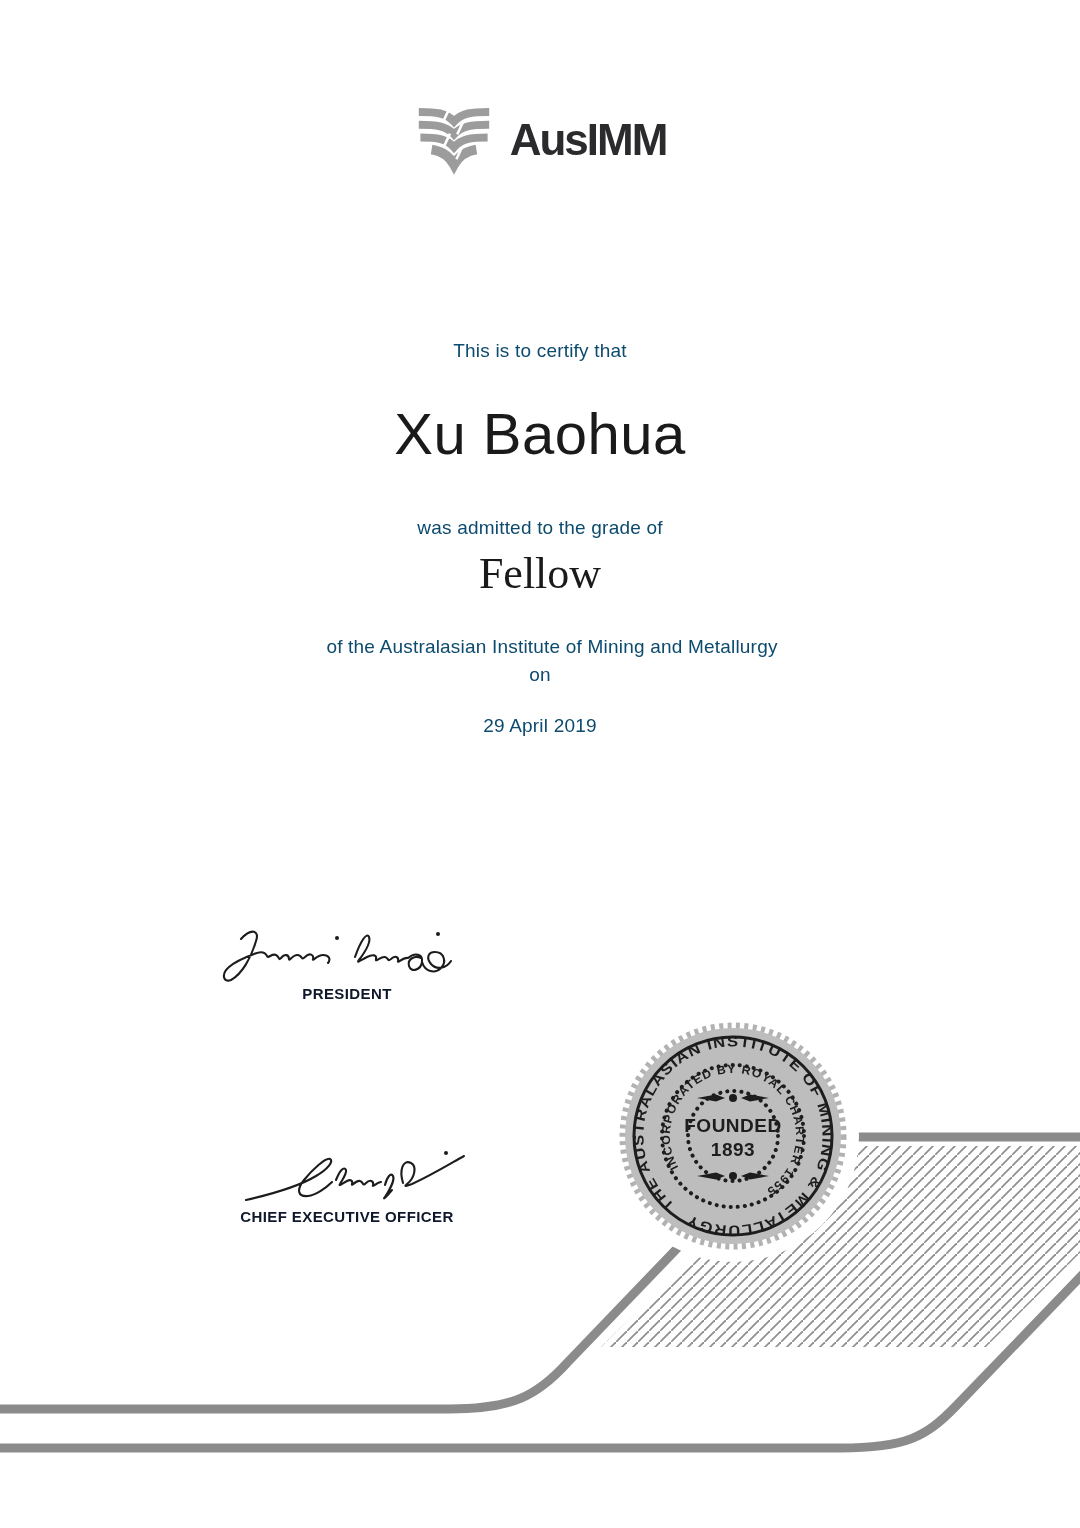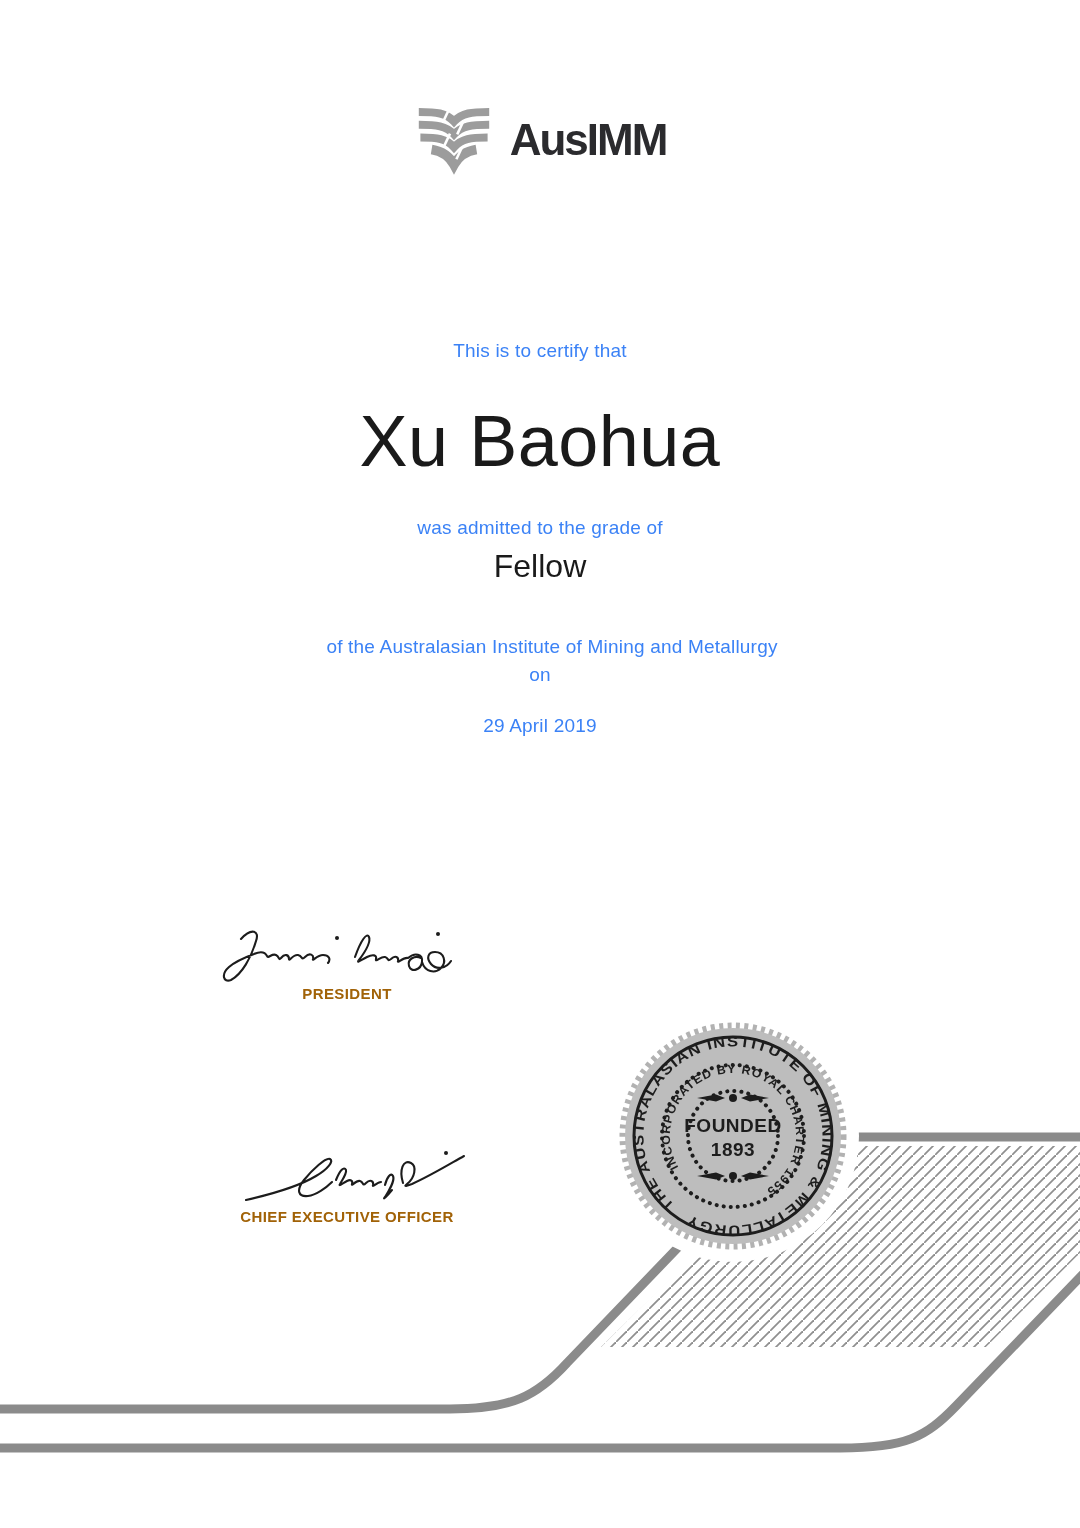--- a/index.html
+++ b/index.html
@@ -4,26 +4,26 @@
 <style>
   html,body{margin:0;padding:0;background:#ffffff;}
   #page{
     position:relative;
     width:1080px;height:1528px;
     background:#ffffff;
     overflow:hidden;
     font-family:"Liberation Sans", sans-serif;
   }
   .centered{position:absolute;left:0;right:0;text-align:center;}
-  .gray-line{font-size:19px;color:#3b82f6;letter-spacing:.2px;}
-  .name{font-size:72px;color:#1a1a1a;letter-spacing:.5px;}
-  .grade{font-size:32px;color:#1a1a1a;}
+  .gray-line{font-size:19px;color:#0c4a6e;letter-spacing:.2px;}
+  .name{font-size:58px;color:#1a1a1a;letter-spacing:.5px;}
+  .grade{font-size:44px;color:#1a1a1a;font-family:Liberation Serif, serif;}
   .sig-title{
     position:absolute;width:250px;text-align:center;
-    font-size:15px;font-weight:bold;color:#a16207;letter-spacing:.4px;
+    font-size:15px;font-weight:bold;color:#0f172a;letter-spacing:.4px;
   }
   .logo-row{
     position:absolute;top:98px;left:0;right:0;
     display:flex;justify-content:center;align-items:center;gap:16px;
   }
   .wordmark{
     font-size:44px;font-weight:bold;color:#2b2b2e;
     letter-spacing:-2px;line-height:1;
   }
   svg{display:block;}

